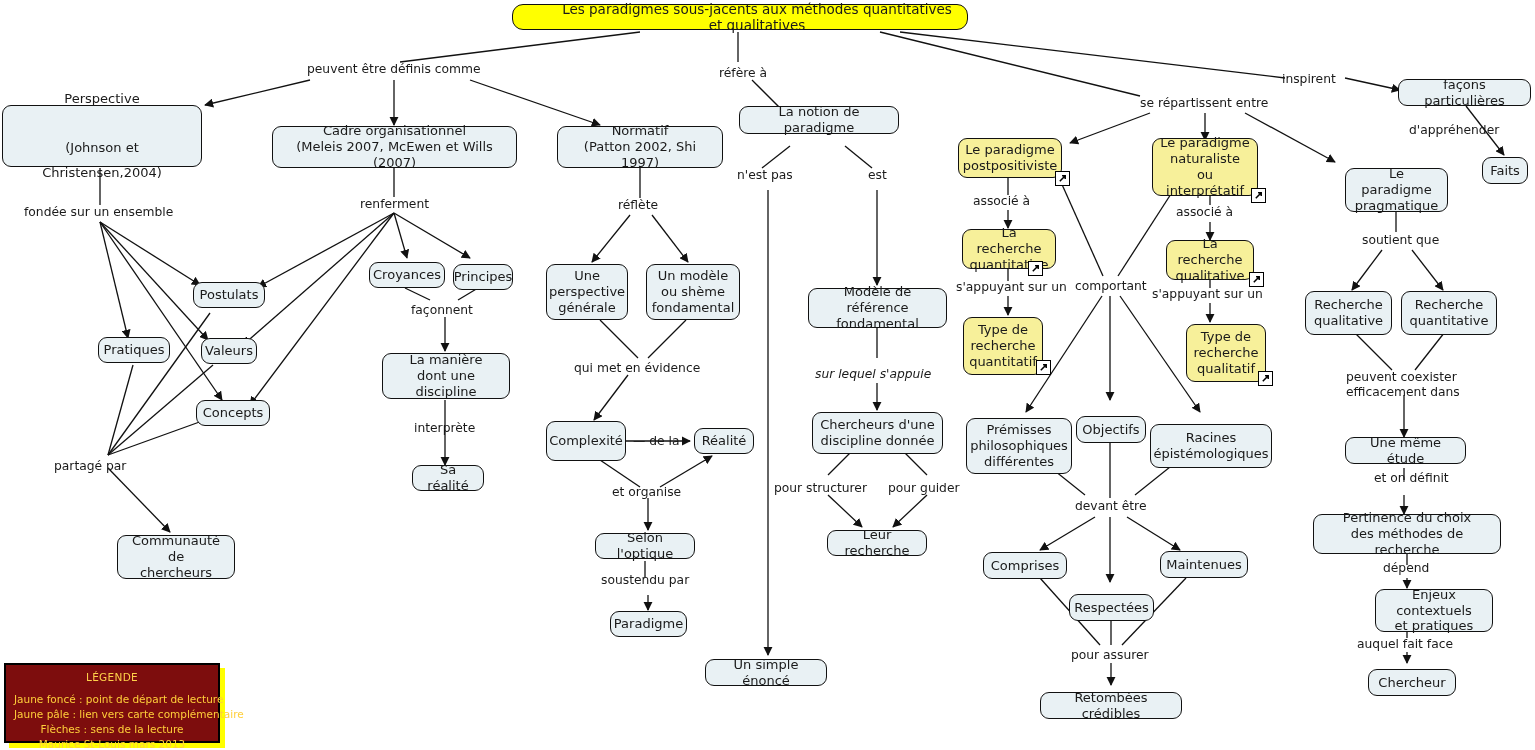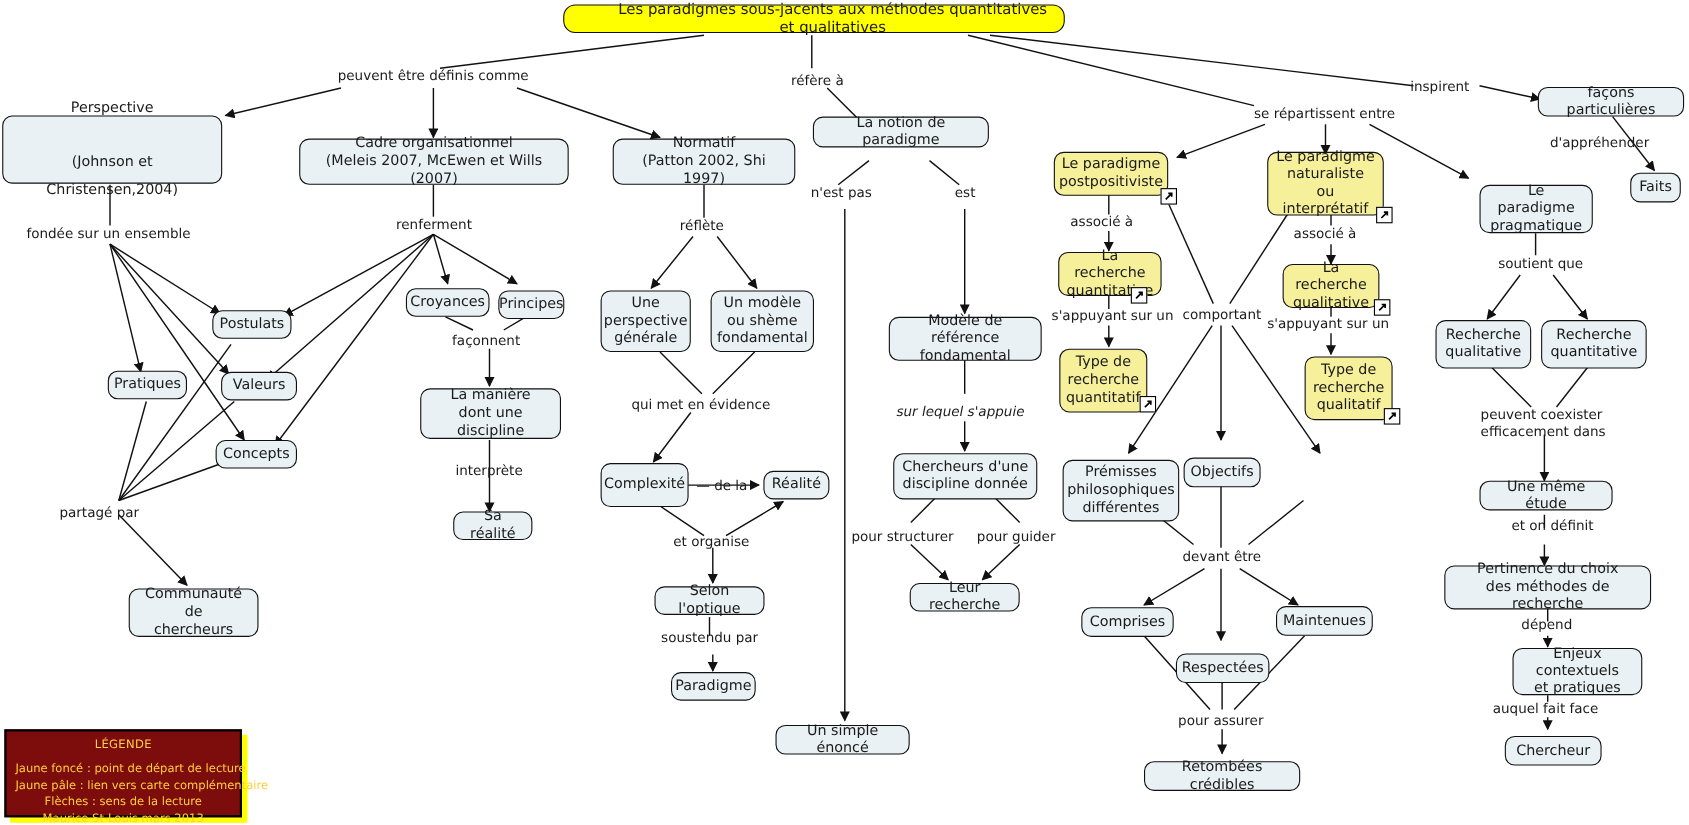--- a/index.html
+++ b/index.html
@@ -202,21 +202,21 @@
   <div class="node" style="left:739px;top:106px;width:160px;height:28px;">La notion de paradigme</div>
 
   <div class="node" style="left:1398px;top:79px;width:133px;height:27px;">façons particulières</div>
 
   <div class="node" style="left:1482px;top:157px;width:46px;height:27px;">Faits</div>
 
   <div class="node" style="left:193px;top:282px;width:72px;height:26px;">Postulats</div>
 
   <div class="node" style="left:98px;top:337px;width:72px;height:26px;">Pratiques</div>
 
-  <div class="node" style="left:201px;top:338px;width:69px;height:26px;text-align:center;">Valeurs</div>
+  <div class="node" style="left:201px;top:338px;width:56px;height:26px;text-align:center;">Valeurs</div>
 
   <div class="node" style="left:196px;top:400px;width:74px;height:26px;">Concepts</div>
 
   <div class="node" style="left:117px;top:535px;width:118px;height:44px;">Communauté de
 chercheurs</div>
 
   <div class="node" style="left:369px;top:262px;width:76px;height:26px;">Croyances</div>
 
   <div class="node" style="left:453px;top:264px;width:60px;height:26px;text-align:right;">Principes</div>
 
@@ -301,20 +301,22 @@
         <path d="M2 8 L8 2 M4.5 2 H8 V5.5" stroke="#000" stroke-width="1.7" fill="none"></path>
       </svg>
   </span>
 
   <div class="node" style="left:966px;top:418px;width:106px;height:56px;">Prémisses
 philosophiques
 différentes</div>
 
   <div class="node" style="left:1076px;top:416px;width:70px;height:27px;">Objectifs</div>
 
+  <div class="node" style="left:1150px;top:424px;width:122px;height:44px;">Racines
+épistémologiques</div>
 
   <div class="node" style="left:983px;top:552px;width:84px;height:27px;">Comprises</div>
 
   <div class="node" style="left:1069px;top:582px;width:85px;height:27px;margin-top:12px;">Respectées</div>
 
   <div class="node" style="left:1160px;top:551px;width:88px;height:27px;">Maintenues</div>
 
   <div class="node" style="left:1040px;top:692px;width:142px;height:27px;">Retombées crédibles</div>
 
   <div class="node" style="left:1345px;top:168px;width:103px;height:44px;">Le paradigme

